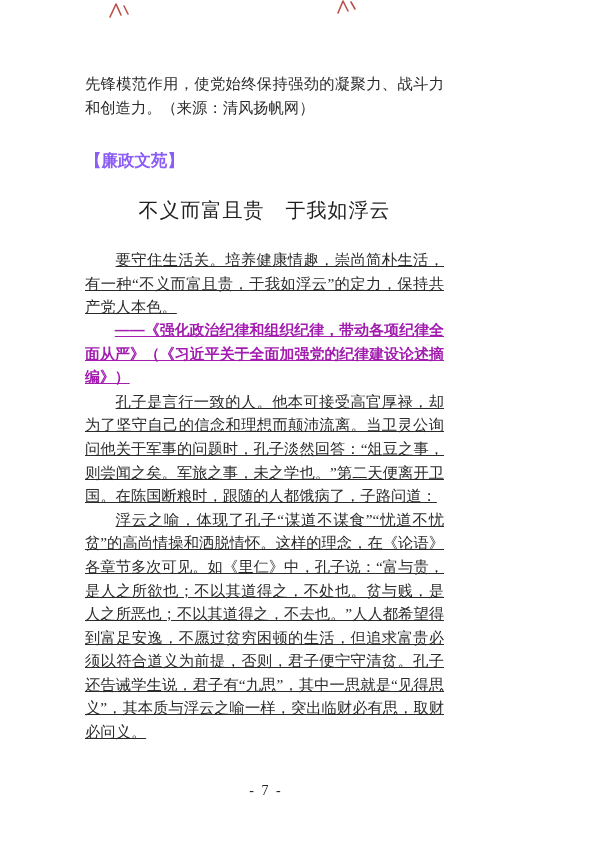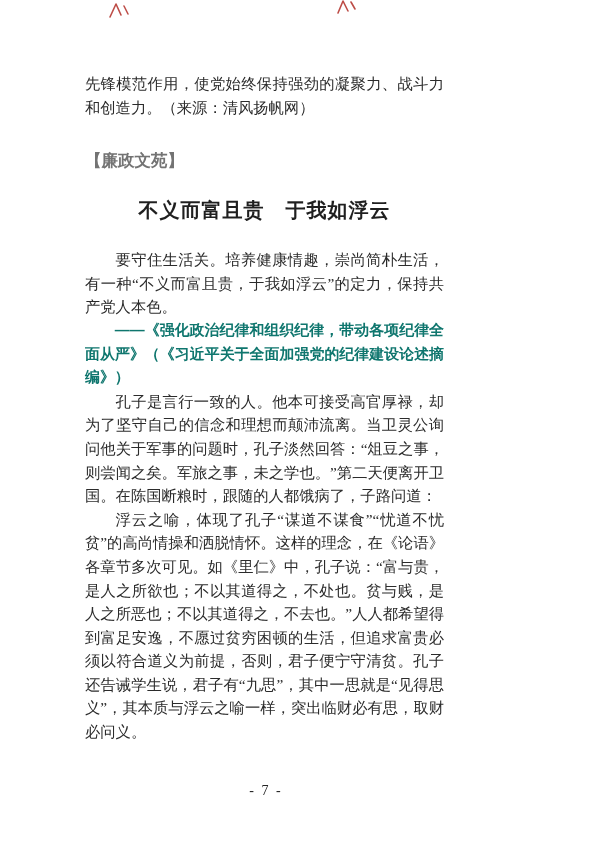--- a/index.html
+++ b/index.html
@@ -26,43 +26,44 @@
     margin: 72px 0 0 0;
     font-size: 15.3px;
     line-height: 23.6px;
     text-align: justify;
   }
   .section-header {
     margin: 31px 0 0 0;
     font-size: 16.5px;
     font-weight: bold;
     line-height: 21px;
-    color: #737373;
+    color: #8b5cf6;
   }
   .article-title {
     margin: 26px 0 25px 0;
     font-size: 20px;
-    font-weight: bold;
+    font-weight: normal;
     text-align: center;
     line-height: 26px;
     letter-spacing: 1px;
     color: #1f1f1f;
   }
   .para {
     margin: 0;
     font-size: 15.3px;
     line-height: 23.6px;
     text-align: justify;
     text-indent: 2em;
+    text-decoration: underline;
   }
   .para.source {
     font-weight: bold;
     font-family: "Liberation Sans", "DejaVu Sans", sans-serif;
     font-size: 14.9px;
-    color: #0f766e;
+    color: #a21caf;
   }
   .page-number {
     position: absolute;
     left: 0;
     right: 0;
     top: 783px;
     text-align: center;
     font-size: 14px;
     letter-spacing: 2px;
     color: #242424;

